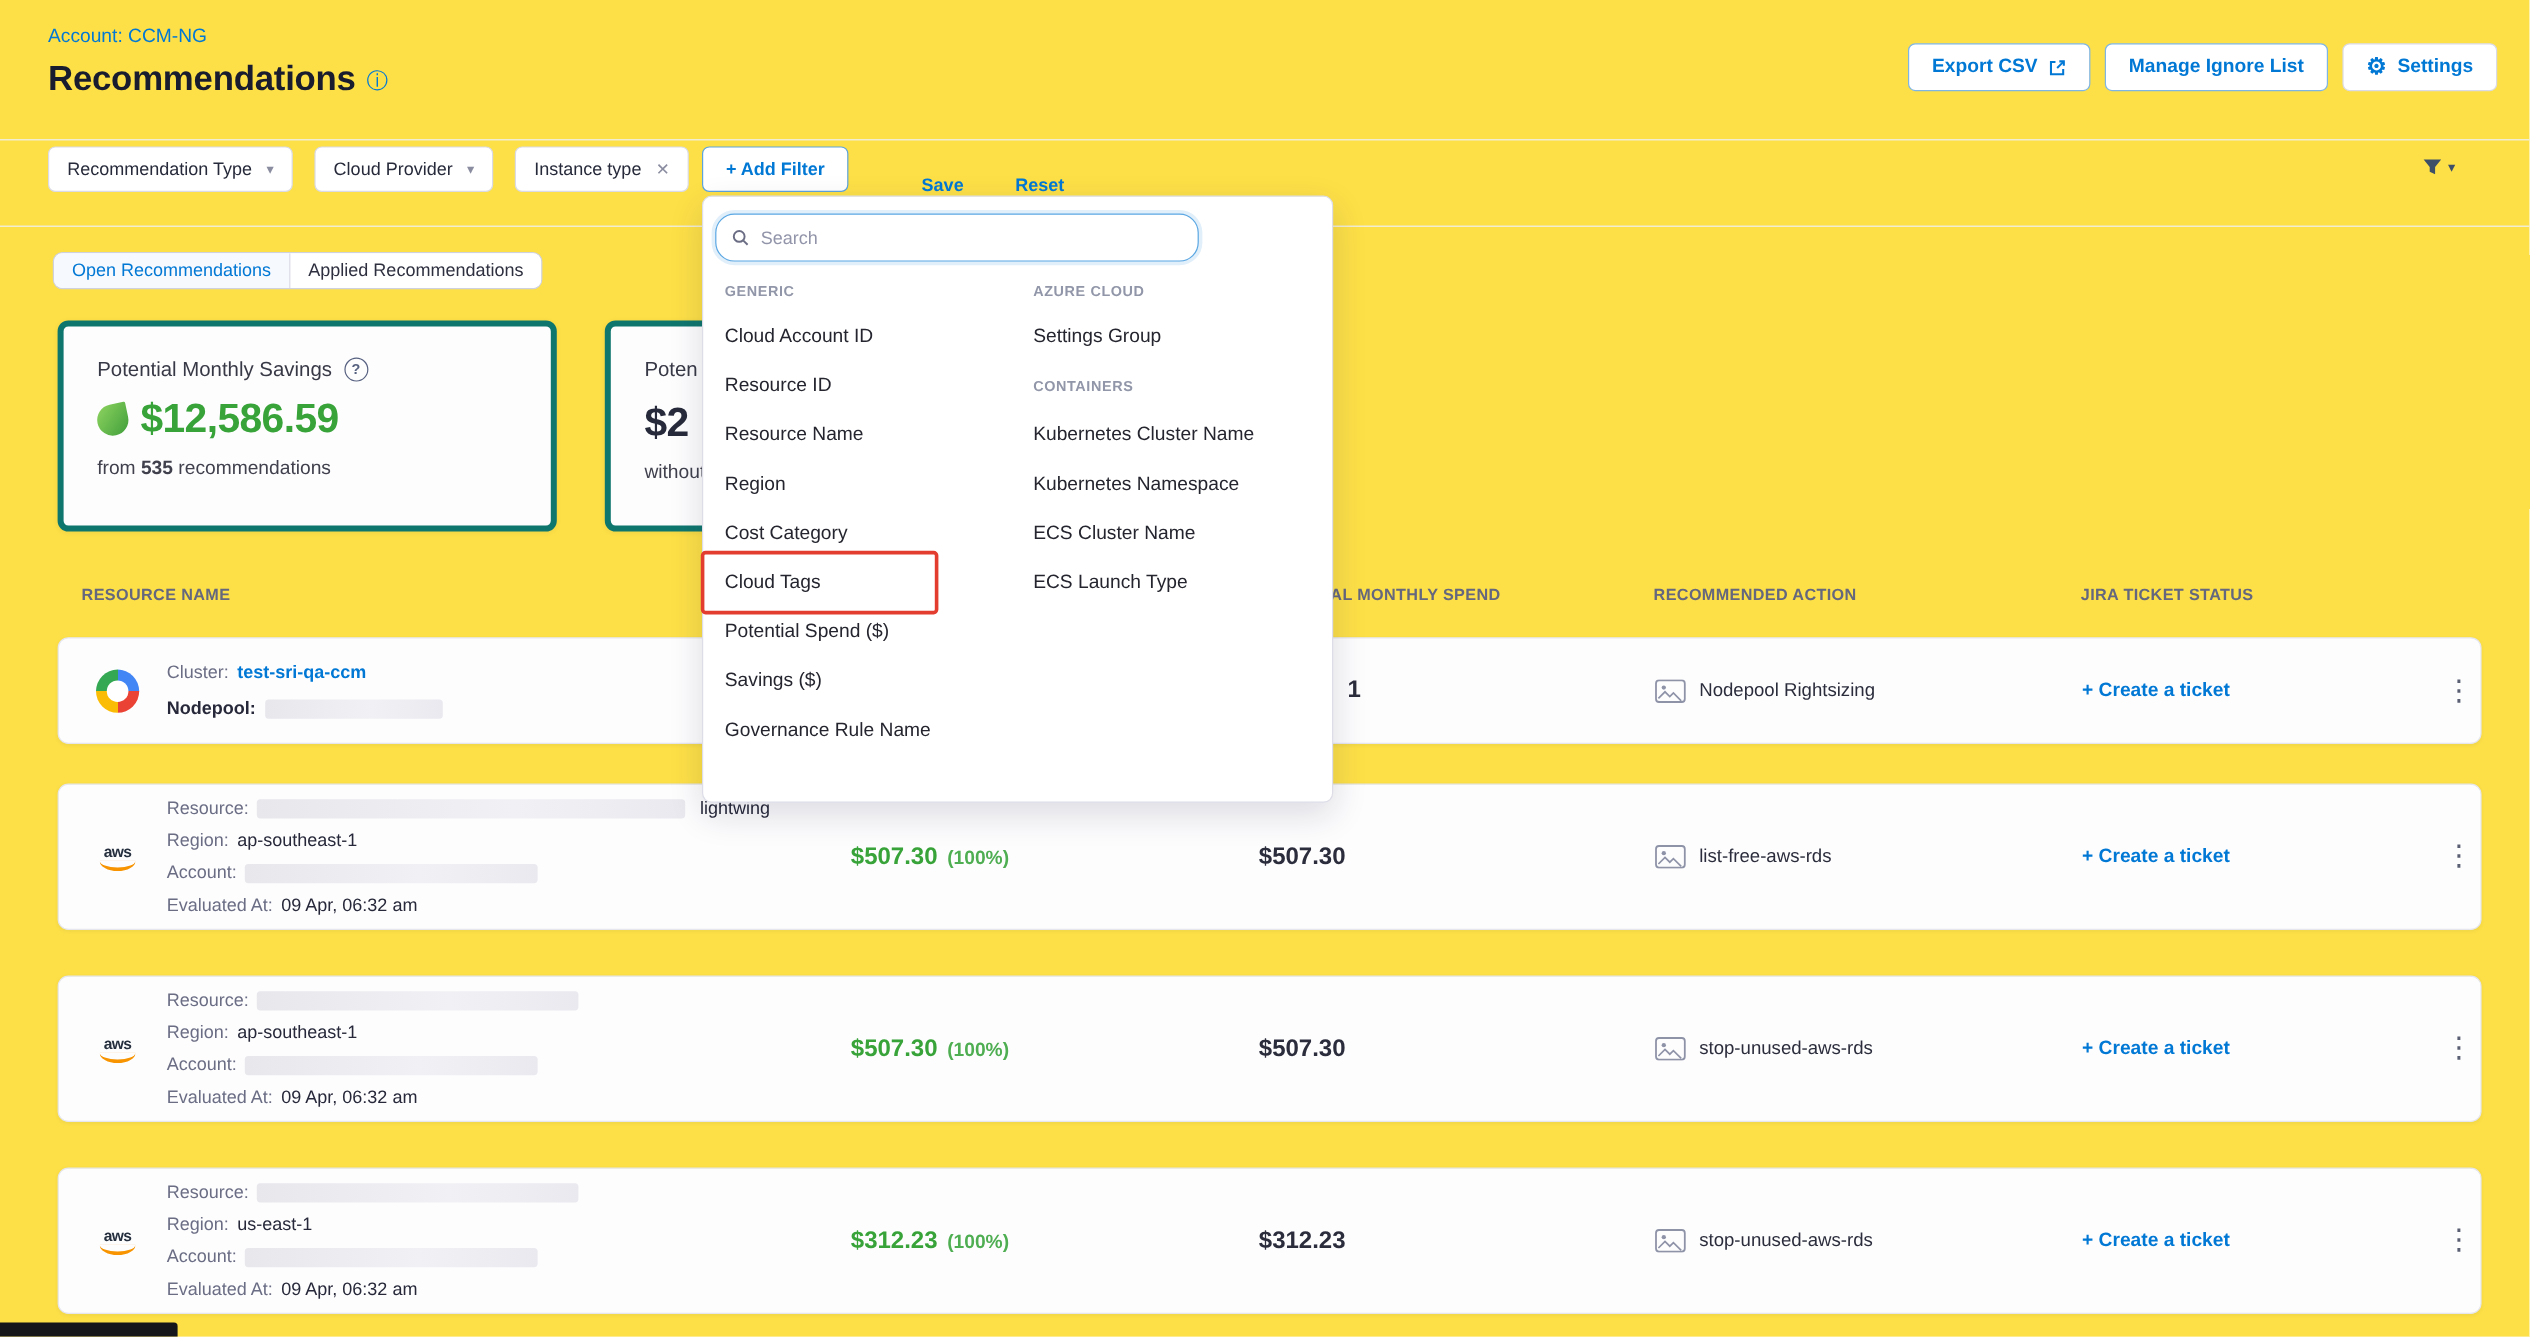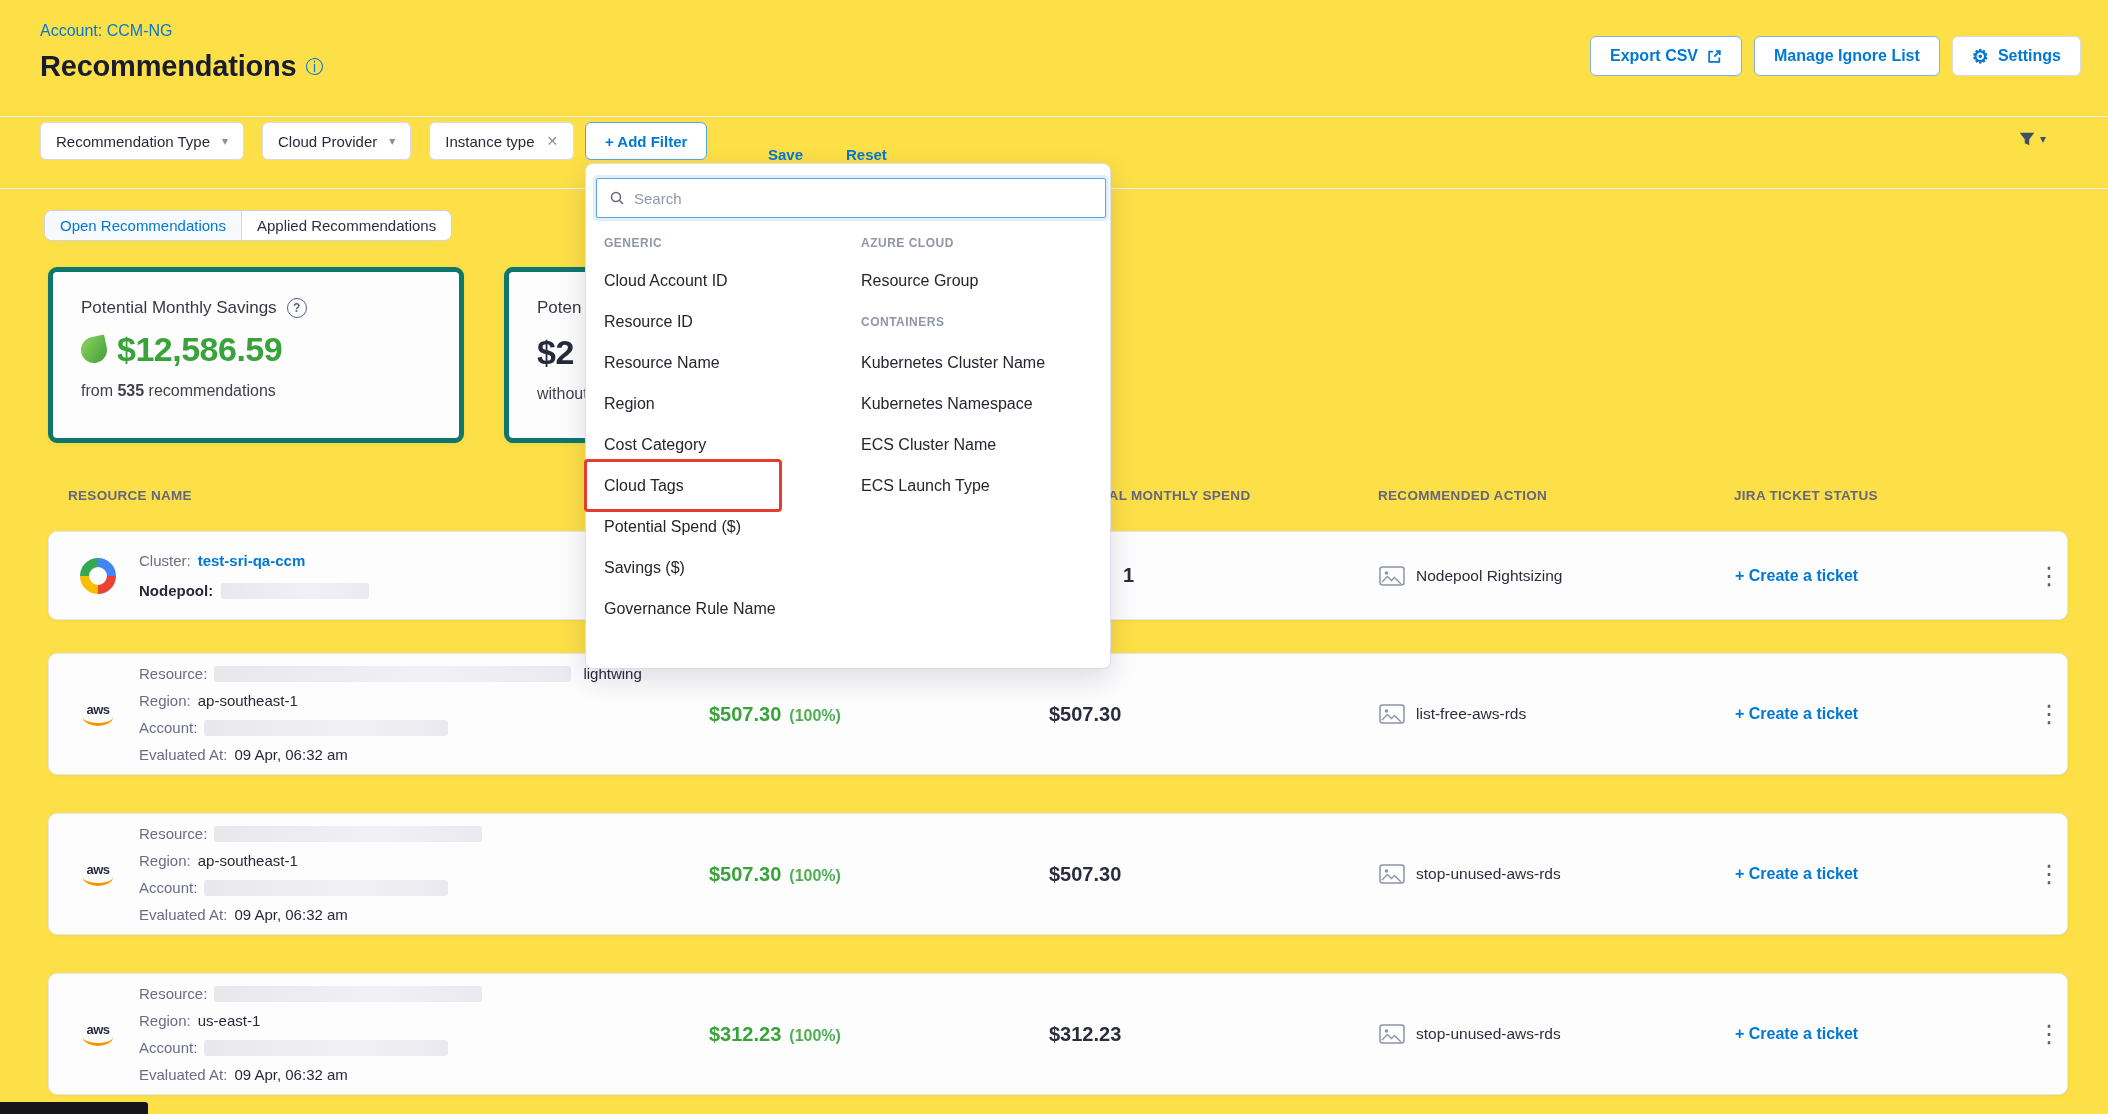--- a/index.html
+++ b/index.html
@@ -101,22 +101,22 @@
   .sv-pct { font-size:16px; font-weight:600; color:#4fae52; }
   .spcell { padding-left:20px; font-size:20px; font-weight:700; color:#2b2d3c; }
   .spcell.frag { padding-left:94px; }
   .accell { padding-left:20px; display:flex; align-items:center; gap:11px; font-size:15.5px; color:#2b2d3c; white-space:nowrap; }
   .jiracell { padding-left:16px; font-size:16px; font-weight:600; color:#0278d5; white-space:nowrap; cursor:pointer; }
   .kebab { text-align:center; font-size:24px; color:#5b5f73; cursor:pointer; line-height:1; }
 
   
   .dropdown { position:absolute; left:585px; top:163px; width:526px; height:506px; background:#fff;
     border:1px solid #dcdde7; border-radius:8px; box-shadow:0 10px 28px rgba(20,24,60,.14); z-index:50; }
-  .search { position:absolute; left:10px; top:14px; width:510px; height:40px; border:1px solid #5ba7e3;
-    border-radius:2px; box-shadow:0 0 0 3px rgba(2,120,213,.12); display:flex; align-items:center; padding:0 12px; gap:9px; background:#fff; }
+  .search { position:absolute; left:10px; top:14px; width:403px; height:40px; border:1px solid #5ba7e3;
+    border-radius:16px; box-shadow:0 0 0 3px rgba(2,120,213,.12); display:flex; align-items:center; padding:0 12px; gap:9px; background:#fff; }
   .search input { flex:1; border:none; outline:none; font-size:15px; color:#2b2d3c; font-family:inherit; background:transparent; }
   .search input::placeholder { color:#9295aa; }
   .dd-cols { position:absolute; left:0; top:54px; right:0; display:flex; padding:8px 0 0 18px; }
   .dd-col1 { width:257px; } .dd-col2 { width:240px; }
   .dd-h { height:34px; display:flex; align-items:center; font-size:12px; font-weight:700;
     letter-spacing:.5px; color:#9196a8; }
   .dd-h.slot { height:41px; }
   .dd-i { height:41px; display:flex; align-items:center; font-size:16px; color:#24252e; cursor:pointer; white-space:nowrap; }
   .redbox { position:absolute; left:-2px; top:295px; width:198px; height:53px;
     border:3px solid #e23d2e; border-radius:4px; pointer-events:none; }
@@ -421,21 +421,21 @@
         <div class="dd-i">Resource Name</div>
         <div class="dd-i">Region</div>
         <div class="dd-i">Cost Category</div>
         <div class="dd-i">Cloud Tags</div>
         <div class="dd-i">Potential Spend ($)</div>
         <div class="dd-i">Savings ($)</div>
         <div class="dd-i">Governance Rule Name</div>
       </div>
       <div class="dd-col2">
         <div class="dd-h">AZURE CLOUD</div>
-        <div class="dd-i">Resource Group</div>
+        <div class="dd-i">Settings Group</div>
         <div class="dd-h slot">CONTAINERS</div>
         <div class="dd-i">Kubernetes Cluster Name</div>
         <div class="dd-i">Kubernetes Namespace</div>
         <div class="dd-i">ECS Cluster Name</div>
         <div class="dd-i">ECS Launch Type</div>
       </div>
     </div>
     <div class="redbox"></div>
   </div>
 

